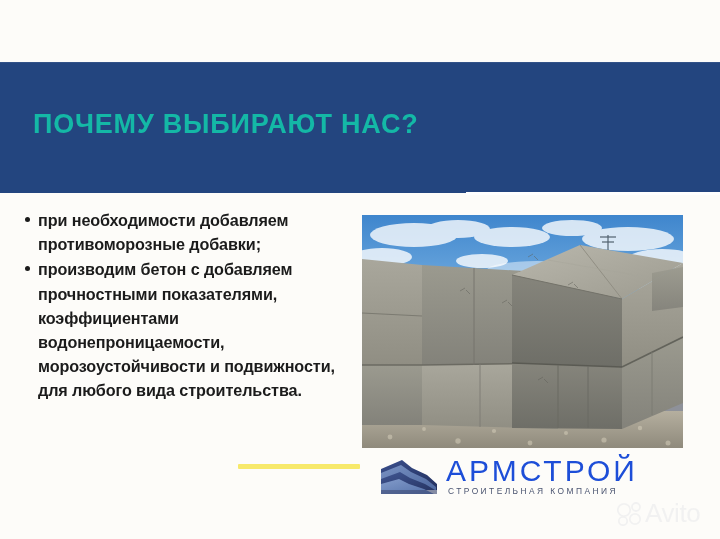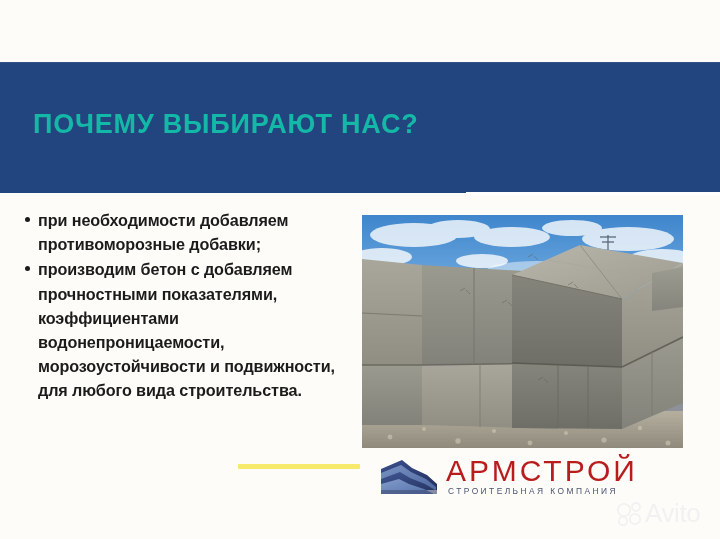--- a/index.html
+++ b/index.html
@@ -139,21 +139,21 @@
   }
   #logo-wordmark {
     position: absolute;
     left: 68px;
     top: 0px;
     margin: 0;
     font-size: 30px;
     line-height: 36px;
     font-weight: normal;
     letter-spacing: 3.0px;
-    color: #b91c1c;
+    color: #1d4ed8;
     white-space: nowrap;
   }
   #logo-tagline {
     position: absolute;
     left: 70px;
     top: 33px;
     margin: 0;
     font-size: 8.4px;
     line-height: 10px;
     font-weight: normal;

